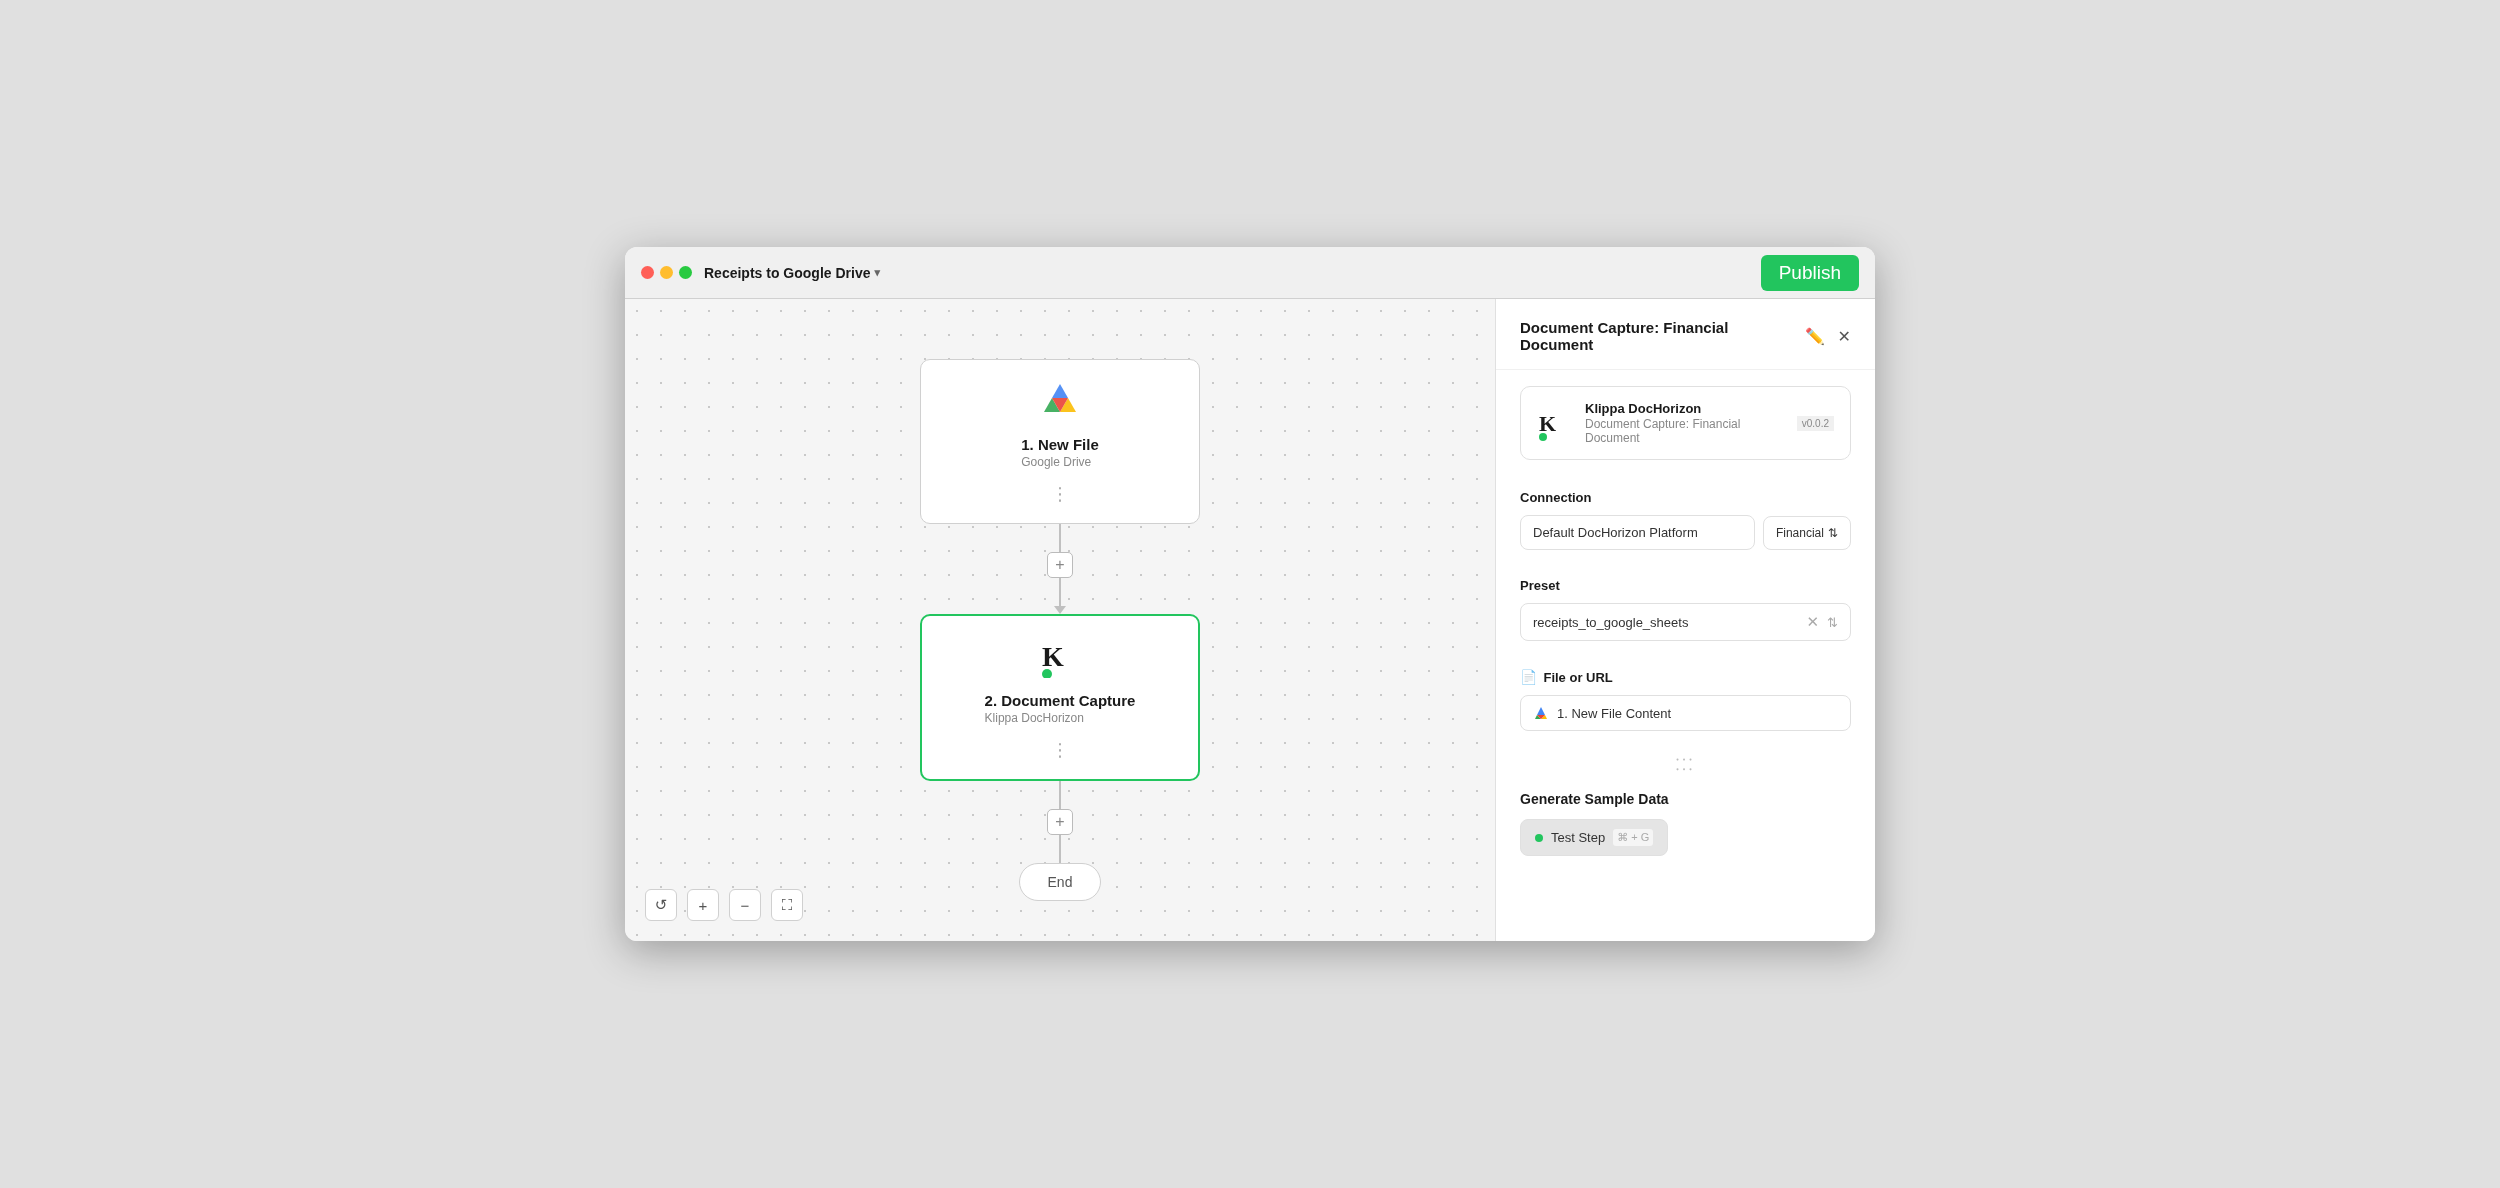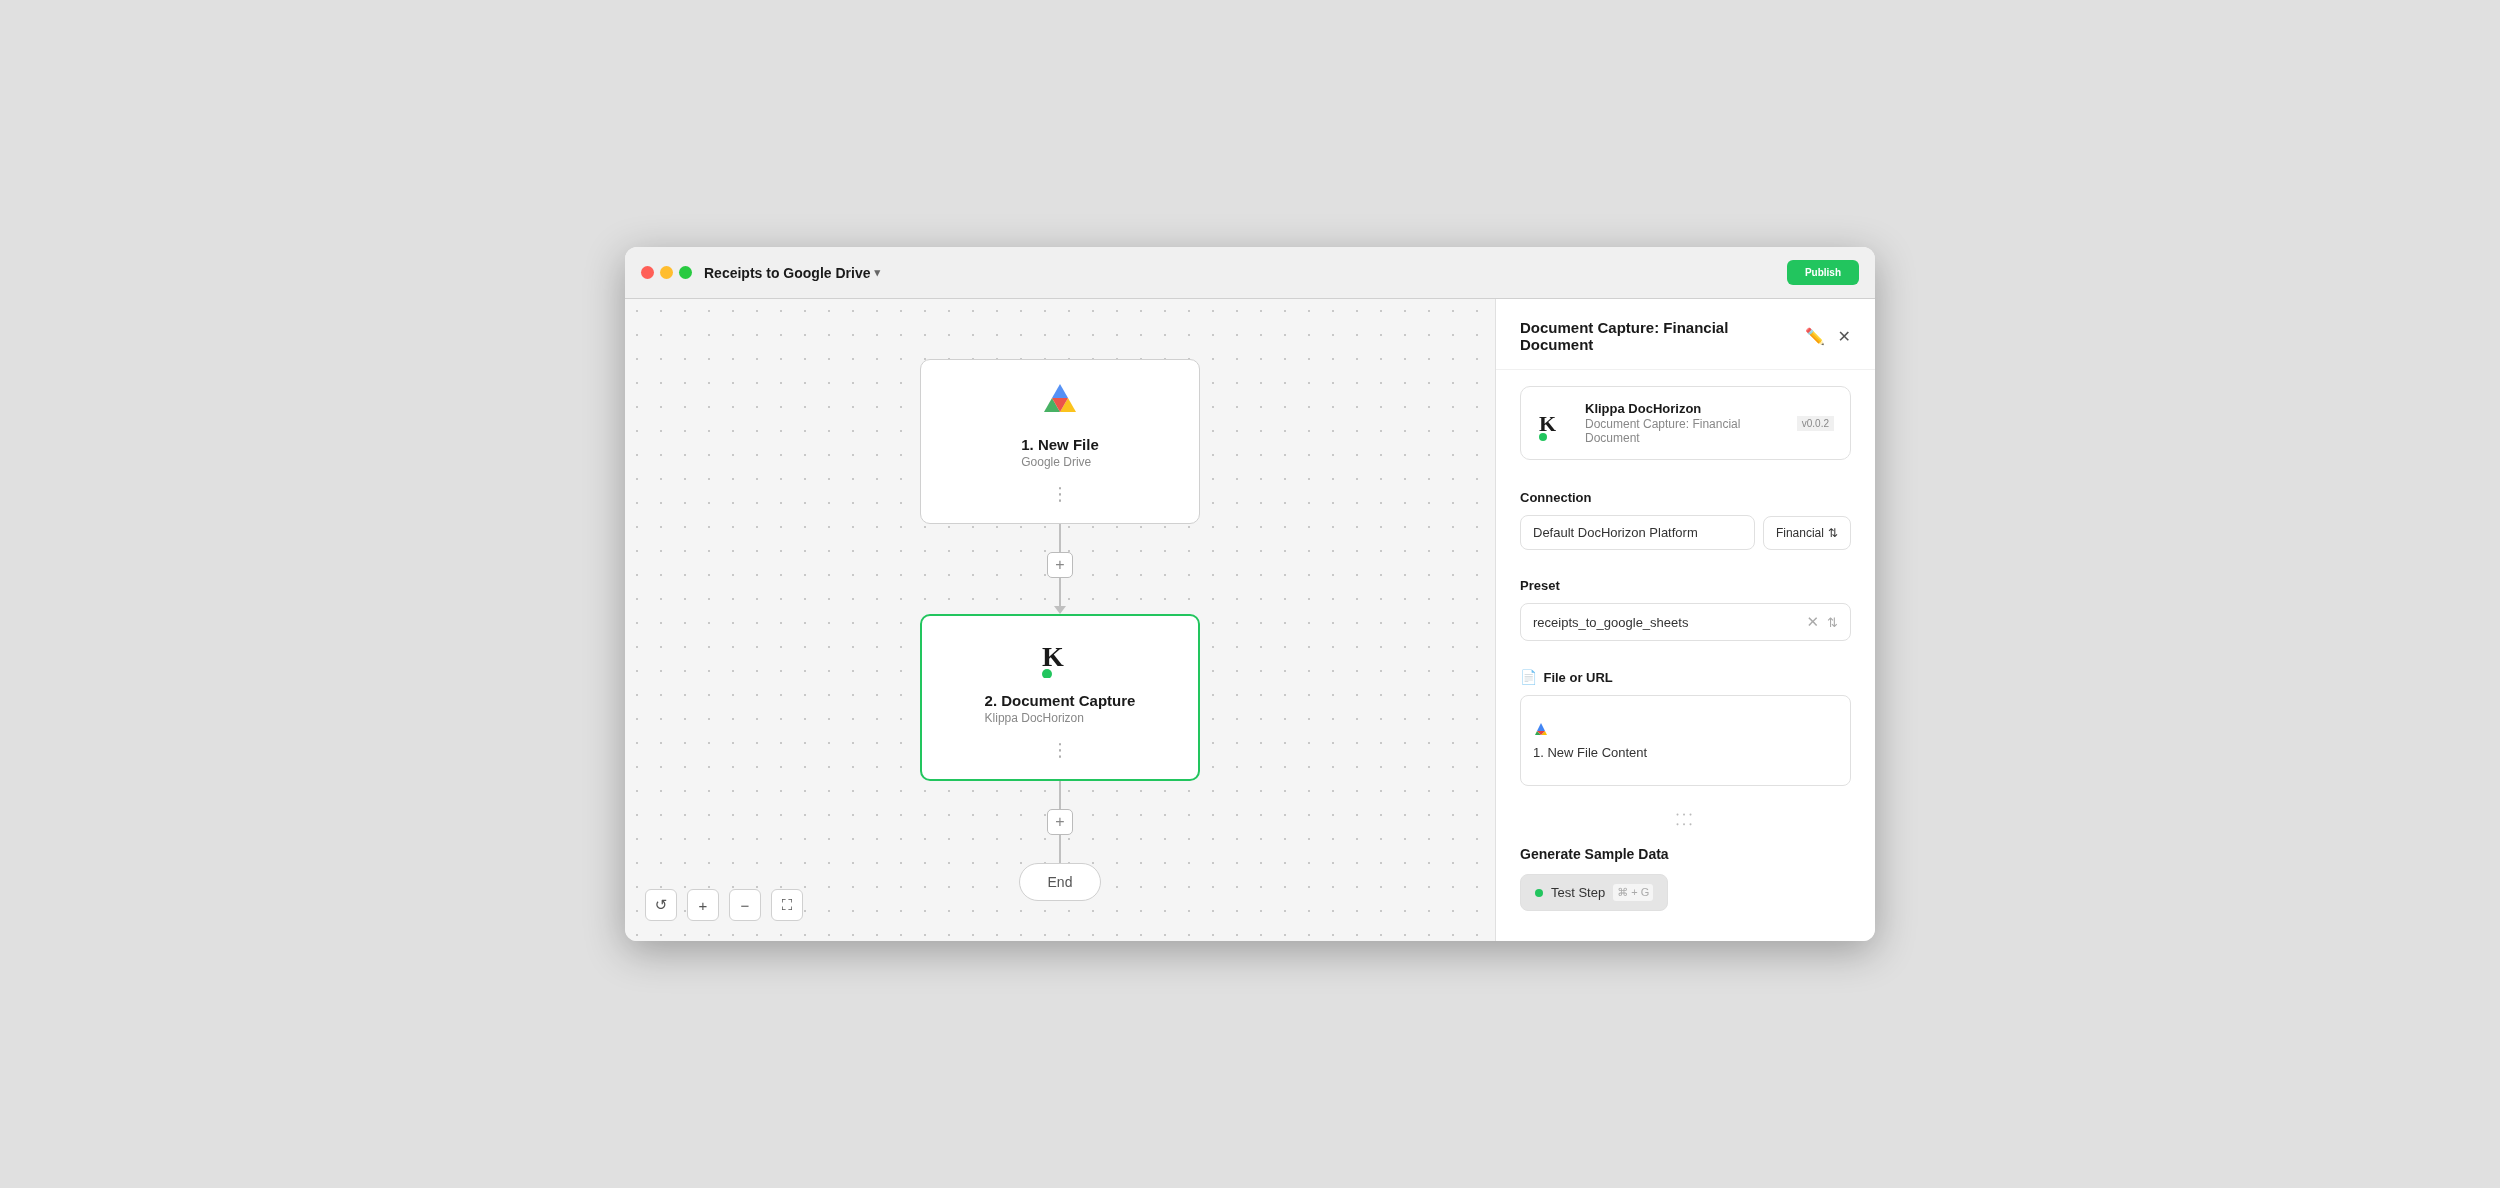--- a/index.html
+++ b/index.html
@@ -55,22 +55,22 @@
       font-size: 11px;
       color: #666;
     }
     .publish-btn {
       margin-left: auto;
       background: #22c55e;
       color: white;
       border: none;
       border-radius: 6px;
       padding: 7px 18px;
-      font-size: 10px;
-      font-weight: 700;
+      font-size: 19px;
+      font-weight: 400;
       cursor: pointer;
     }
     
     .main-content {
       display: flex;
       flex: 1;
       height: 700px;
     }
     
     .canvas {
@@ -318,28 +318,27 @@
       gap: 6px;
       margin-bottom: 10px;
     }
     .field-label-icon {
       font-size: 14px;
       color: #555;
     }
     .file-url-box {
       border: 1.5px solid #e0e0e0;
       border-radius: 8px;
-      padding: 25px 12px;
+      padding: 9px 12px;
       font-size: 13px;
       color: #333;
       background: white;
       display: flex;
-      align-items: flex-start;
+      align-items: center;
       gap: 8px;
-      flex-direction: column;
     }
     
     .divider-dots {
       text-align: center;
       color: #bbb;
       font-size: 16px;
       padding: 8px 0;
       letter-spacing: 3px;
     }
     

